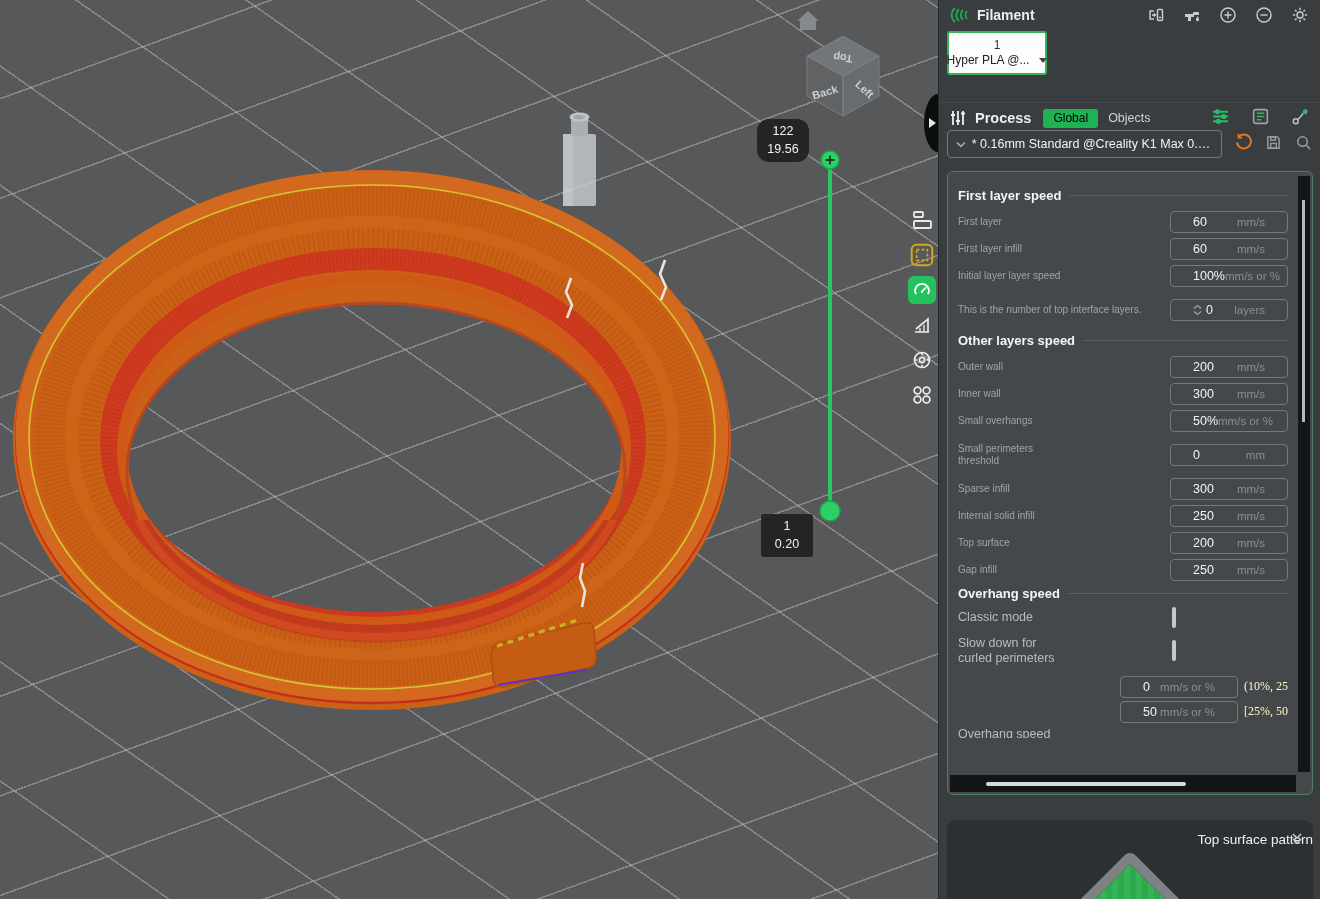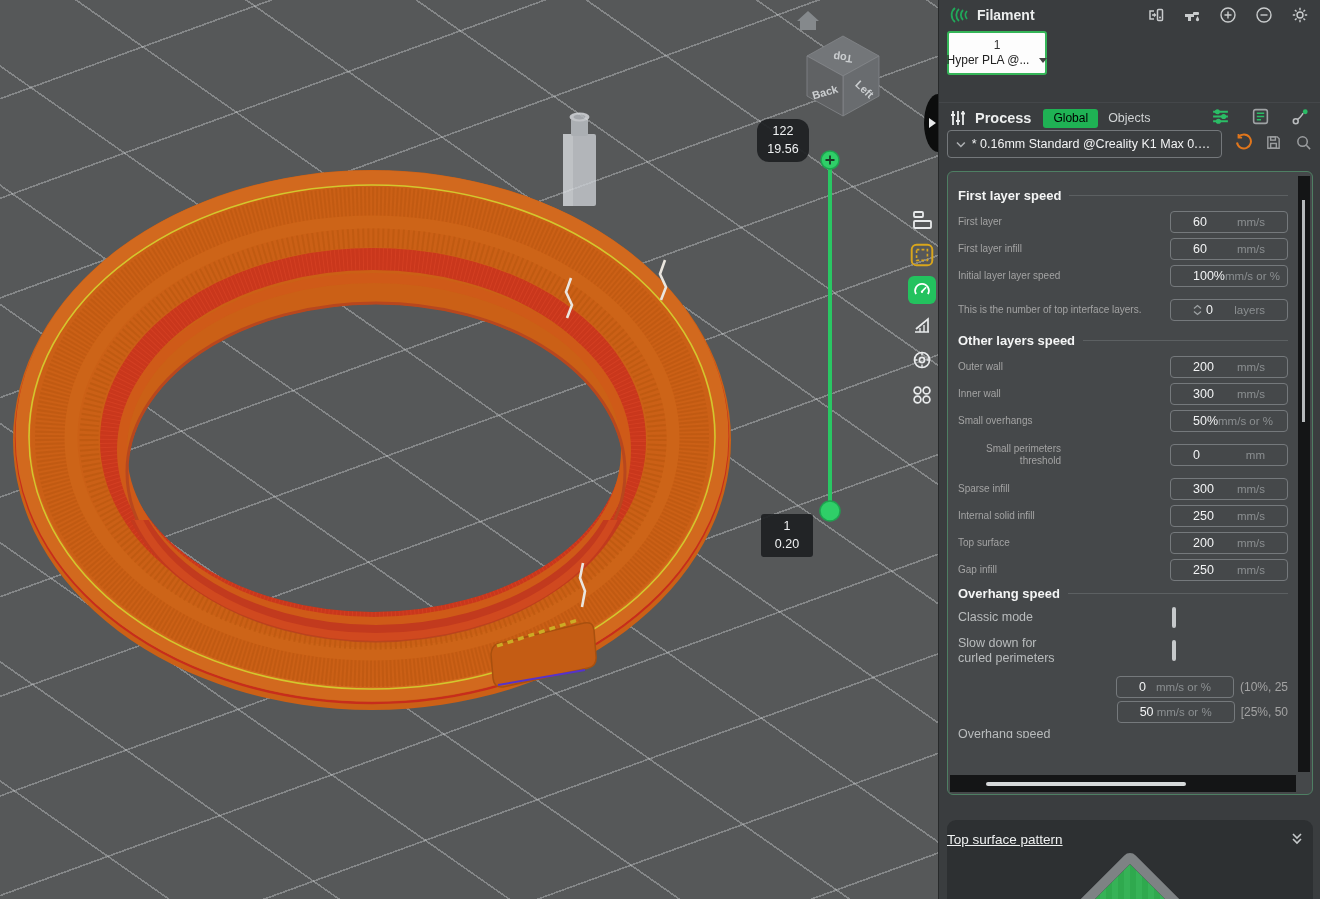--- a/index.html
+++ b/index.html
@@ -63,29 +63,29 @@
   .spin{display:flex;flex-direction:column;margin-right:4px;color:#9ea2a4;line-height:0;}
   .spin svg{display:block;}
   .valwrap{display:flex;align-items:center;}
   .checkbox{width:17px;height:17px;border-radius:4px;box-sizing:border-box;margin-left:2px;}
   .checkbox.checked{background:#26c35b;display:flex;align-items:center;justify-content:center;color:#fff;font-size:12px;font-weight:bold;}
   .checkbox.unchecked{border:2px solid #c6c9cb;background:transparent;}
   .cbrow{display:flex;align-items:center;margin-bottom:9px;}
   .cbrow .lbl{flex:1;color:#b9bcbd;font-size:12.5px;line-height:1.22;padding-right:6px;}
   .rangerow{display:flex;align-items:center;margin-bottom:3px;}
   .rangerow .spacer{flex:1;}
-  .range-suffix{color:#a3a3a3;font-size:12px;margin-left:6px;white-space:nowrap;}
+  .range-suffix{color:#fef9c3;font-size:12px;margin-left:6px;white-space:nowrap;font-family:Liberation Serif, serif;}
   .clipped-label{height:11px;overflow:hidden;color:#b9bcbd;font-size:12.5px;margin-top:4px;}
   .vscroll{position:absolute;right:2px;top:4px;bottom:22px;width:12px;background:#141516;}
   .vscroll .thumb{position:absolute;left:4px;top:24px;width:3px;height:222px;background:#b6b9bb;}
   .hscroll{position:absolute;left:2px;right:16px;bottom:2px;height:17px;background:#141516;}
   .hscroll .thumb{position:absolute;left:36px;top:7px;width:200px;height:4px;background:#d6d9da;border-radius:2px;}
   
   .bottom-card{position:absolute;left:8px;top:820px;width:366px;height:79px;background:#2d3032;border-radius:9px 9px 0 0;overflow:hidden;}
-  .bottom-card .bc-title{position:absolute;left:0;right:0;top:12px;text-align:left;color:#eff1f1;font-size:13.5px;text-decoration:underline;}
+  .bottom-card .bc-title{position:absolute;left:0;right:0;top:12px;text-align:right;color:#eff1f1;font-size:13.5px;}
   .bc-chevrons{position:absolute;right:10px;top:12px;color:#c5c8ca;}
   .pattern-diamond{position:absolute;left:50%;top:48px;width:88px;height:88px;transform:translateX(-50%) rotate(45deg);
     background:repeating-linear-gradient(45deg,#2fa94e 0 6px,#36b257 6px 12px);border:10px solid #7e8284;border-radius:8px;box-sizing:border-box;}
 </style>
 </head>
 <body>
 
 <div class="viewport">
 
   <svg class="scene" width="938" height="899" viewBox="0 0 938 899">
@@ -401,21 +401,21 @@
           <span class="unit">mm/s</span>
         </span>
       </div>
       <div class="srow">
         <span class="lbl">Small overhangs</span>
         <span class="inputbox">
           <span class="val">50%</span>
           <span class="unit">mm/s or %</span>
         </span>
       </div>
-      <div class="srow" style="min-height:36px;text-align:right;">
+      <div class="srow" style="min-height:36px;">
         <span class="lbl" style="max-width:110px;">Small perimeters threshold</span>
         <span style="flex:1;"></span>
         <span class="inputbox">
           <span class="val">0</span>
           <span class="unit">mm</span>
         </span>
       </div>
       <div class="srow">
         <span class="lbl">Sparse infill</span>
         <span class="inputbox">

